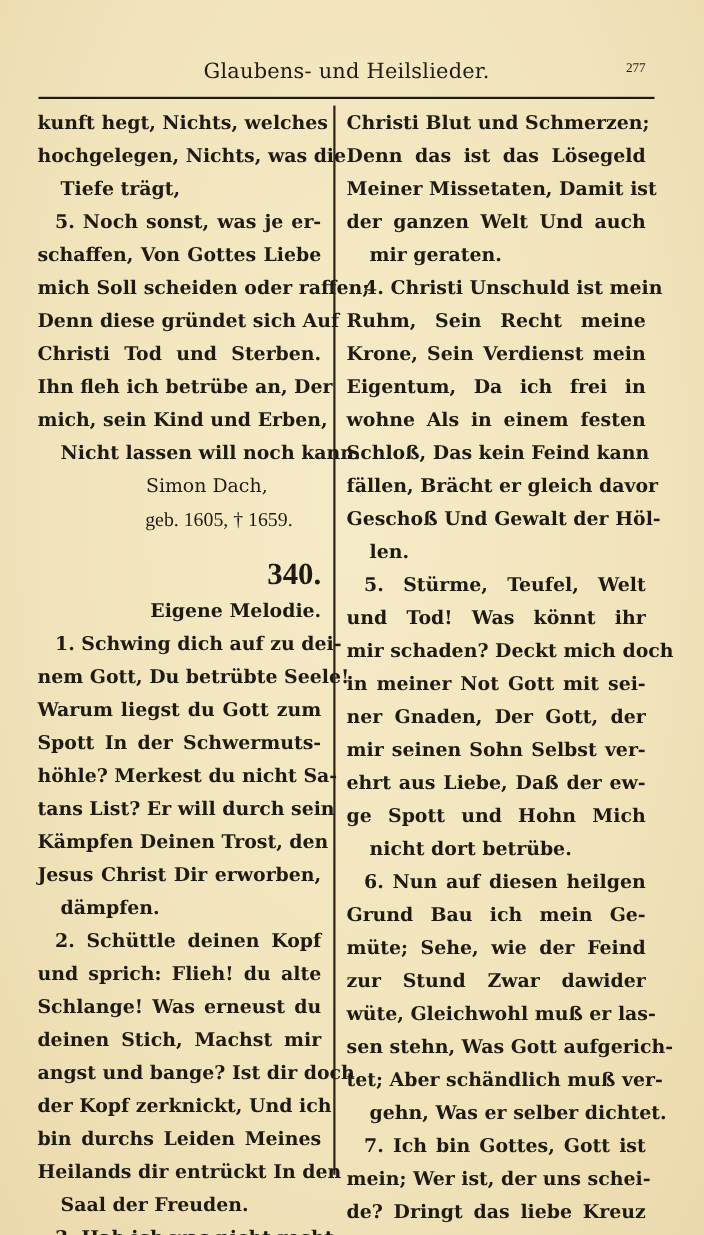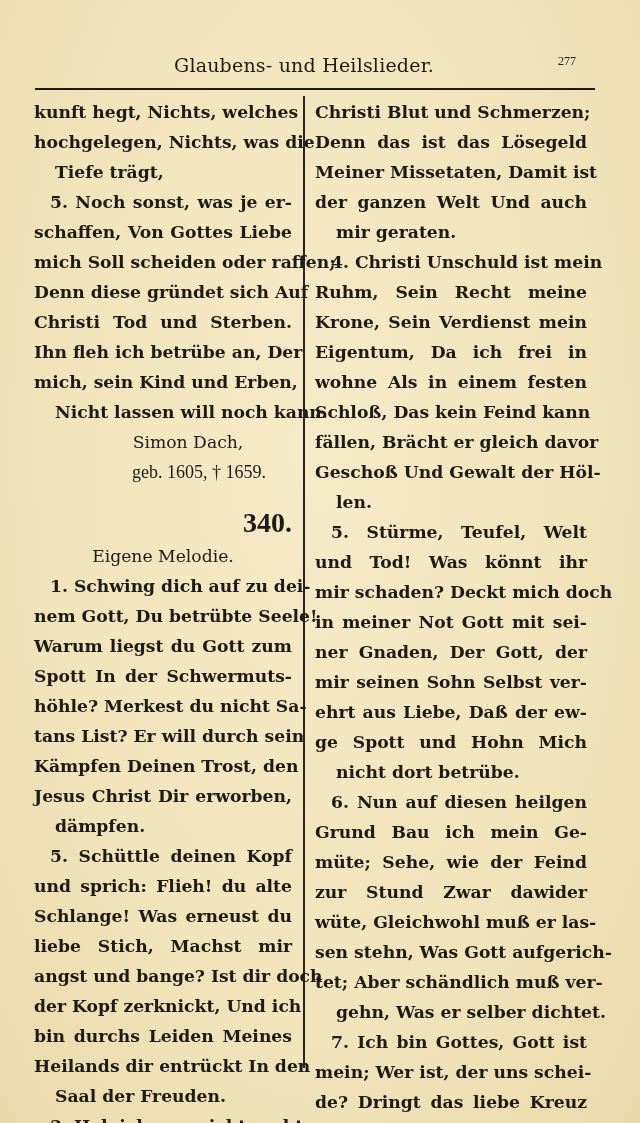--- a/index.html
+++ b/index.html
@@ -6,21 +6,21 @@
   body {
     width: 640px; height: 1123px; overflow: hidden;
     background: #f3e7c1;
     background-image: radial-gradient(ellipse at 50% 40%, #f6ebc8 0%, #f1e4bb 60%, #ead9ab 100%);
     font-family: "DejaVu Serif", serif;
     color: #1e1a14;
     position: relative;
   }
   .page { position: absolute; left: 0; top: 0; width: 640px; height: 1123px; }
   .header {
-    position: absolute; left: 26px; top: 52px; width: 560px; height: 30px;
+    position: absolute; left: 37px; top: 52px; width: 560px; height: 30px;
   }
   .running-title {
     position: absolute; left: 148px; top: 2px;
     font-size: 19px; letter-spacing: 0.2px;
     font-family: "DejaVu Serif", serif;
   }
   .page-number {
     position: absolute; right: 10px; top: 2px;
     font-size: 12px; font-family: "Liberation Serif", serif;
   }
@@ -46,21 +46,21 @@
   .line.indent { padding-left: 16px; }
   .attrib { display: block; height: 30px; font-weight: normal; white-space: nowrap; text-align: center; }
   .attrib.name { padding-left: 50px; }
   .attrib.dates { padding-left: 72px; font-family: "Liberation Serif", serif; font-size: 18px; }
   .hymn-number {
     display: block; text-align: right; height: 44px; line-height: 52px;
     font-family: "Liberation Serif", serif; font-weight: bold; font-size: 28px;
     margin-top: 10px;
   }
   .melody {
-    display: block; text-align: center; height: 30px; font-weight: normal;
+    display: block; text-align: right; height: 30px; font-weight: bold;
   }
 </style>
 </head>
 <body>
 
 <div class="page">
 
   <div class="header">
     <span class="running-title">Glaubens- und Heilslieder.</span>
     <span class="page-number">277</span>
@@ -98,24 +98,24 @@
       <span class="line">nem Gott, Du betrübte Seele!</span>
       <span class="line">Warum liegst du Gott zum</span>
       <span class="line">Spott In der Schwermuts-</span>
       <span class="line">höhle? Merkest du nicht Sa-</span>
       <span class="line">tans List? Er will durch sein</span>
       <span class="line">Kämpfen Deinen Trost, den</span>
       <span class="line">Jesus Christ Dir erworben,</span>
       <span class="line last">dämpfen.</span>
     </div>
     <div>
-      <span class="line indent">5. Schüttle deinen Kopf</span>
+      <span class="line indent">2. Schüttle deinen Kopf</span>
       <span class="line">und sprich: Flieh! du alte</span>
       <span class="line">Schlange! Was erneust du</span>
-      <span class="line">liebe Stich, Machst mir</span>
+      <span class="line">deinen Stich, Machst mir</span>
       <span class="line">angst und bange? Ist dir doch</span>
       <span class="line">der Kopf zerknickt, Und ich</span>
       <span class="line">bin durchs Leiden Meines</span>
       <span class="line">Heilands dir entrückt In den</span>
       <span class="line last">Saal der Freuden.</span>
     </div>
     <div>
       <span class="line indent">3. Hab ich was nicht recht</span>
 
     </div>

